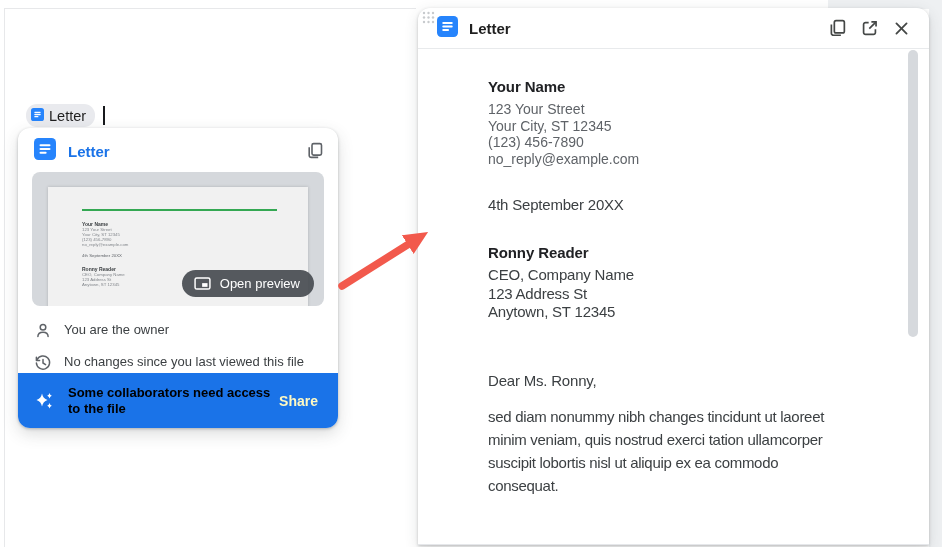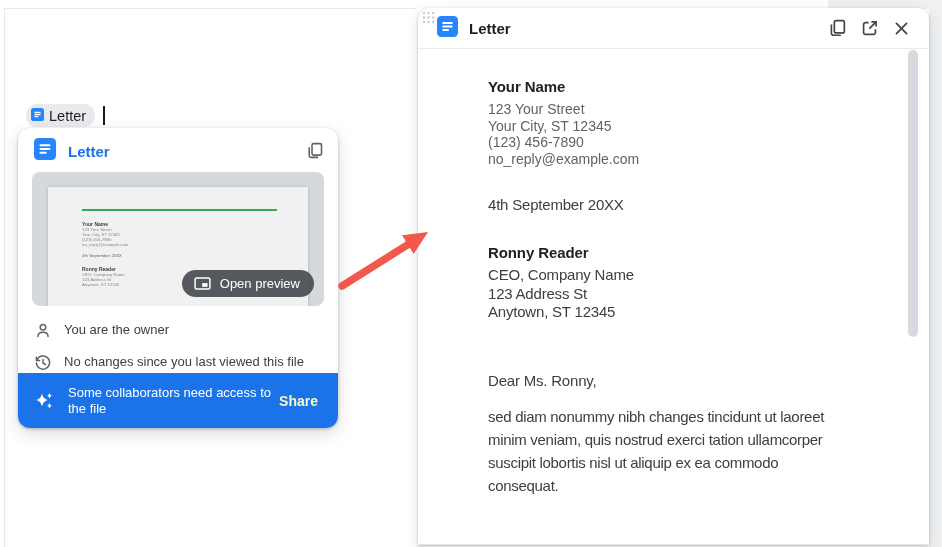--- a/index.html
+++ b/index.html
@@ -40,21 +40,21 @@
 
   .open-preview-btn { position:absolute; right:10px; bottom:9px; height:27px; display:flex; align-items:center;
                       gap:9px; background:rgba(72,76,81,.92); border-radius:15px; padding:0 14px 0 12px;
                       color:#fff; font-size:13px; font-weight:500; cursor:pointer; white-space:nowrap; }
 
   .hc-row { position:absolute; left:16px; right:16px; height:20px; display:flex; align-items:flex-start; gap:12px; }
   .hc-row-text { font-size:13px; color:#3c4043; }
 
   .hc-banner { position:absolute; left:0; right:0; bottom:0; height:55px; background:#1a73e8;
                border-radius:0 0 12px 12px; display:flex; align-items:center; padding:0 20px 0 16px; }
-  .hc-banner-text { margin-left:12px; width:232px; color:#ffffff; font-size:13px; font-weight:400; line-height:16px; }
+  .hc-banner-text { margin-left:12px; width:232px; color:#000000; font-size:13px; font-weight:700; line-height:16px; }
   .hc-share { margin-left:auto; color:#fef9c3; font-size:14px; font-weight:700; cursor:pointer; }
 
   
   .arrow-wrap { position:absolute; left:308px; top:224px; width:130px; height:72px; z-index:30; pointer-events:none; }
 
   
   .panel { position:absolute; left:418px; top:8px; width:511px; height:537px; background:#fff;
            border-radius:12px 12px 0 0; box-shadow:0 1px 3px rgba(60,64,67,.28), 0 4px 14px rgba(60,64,67,.15);
            border-bottom:1px solid #e5e7ea; z-index:10; }
   .drag-handle { position:absolute; left:4px; top:2px; cursor:grab; }

